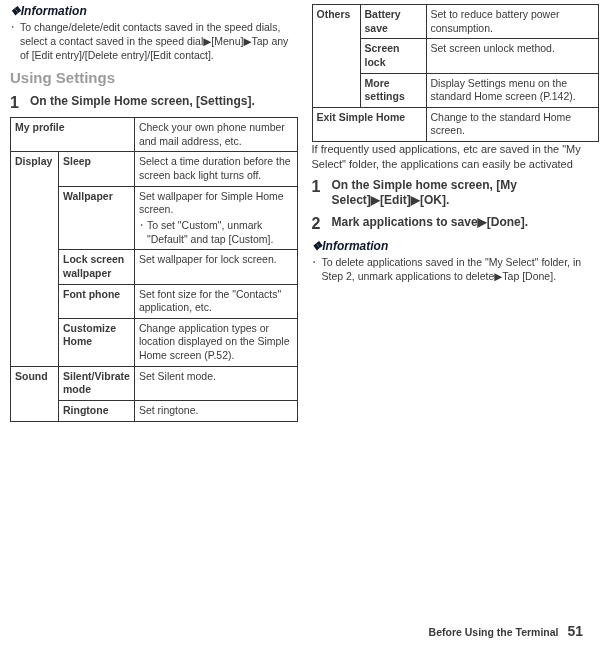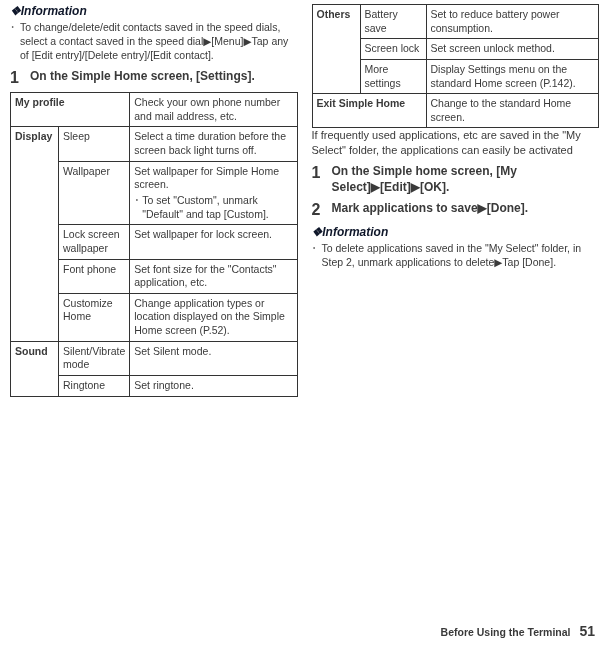--- a/index.html
+++ b/index.html
@@ -11,39 +11,40 @@
   .bullet .mark { width: 10px; flex-shrink: 0; }
   .bullet .txt { flex: 1; }
   .h1 { color: #9c9c9c; font-weight: bold; font-size: 15px; margin: 6px 0 8px 0; }
   .h2 { color: #3c5aa0; font-weight: bold; font-size: 14px; border-bottom: 1.5px solid #3c5aa0; padding-bottom: 1px; margin: 6px 0 6px 0; }
   .step { display: flex; margin-bottom: 6px; }
   .step .num { font-weight: bold; font-size: 16px; color: #3a3a3a; width: 20px; flex-shrink: 0; line-height: 1.1; }
   .step .body { font-weight: bold; font-size: 12px; line-height: 1.3; flex: 1; }
   table.settings { border-collapse: collapse; width: 100%; font-size: 10.5px; }
   table.settings td { border: 1px solid #333; padding: 3px 4px; vertical-align: top; line-height: 1.3; }
   table.settings td.cat { font-weight: bold; width: 48px; }
-  table.settings td.sub { font-weight: normal; width: 66px; }
+  table.settings td.sub { font-weight: bold; width: 66px; }
   table.settings td.desc { font-weight: normal; }
   table.settings td .subbullet { display: flex; margin-top: 2px; }
   table.settings td .subbullet .mark { width: 8px; flex-shrink: 0; }
   .para { line-height: 1.35; margin-bottom: 6px; font-size: 11px; }
-  .footer { position: absolute; bottom: 6px; right: 14px; font-size: 10.5px; font-weight: bold; }
+  .footer { position: absolute; bottom: 6px; right: 26px; font-size: 10.5px; font-weight: bold; }
   .footer .pnum { font-size: 14px; margin-left: 6px; }
 </style>
 </head>
 <body>
 
 <div class="page">
 
   <div class="col">
     <div class="info-heading">❖Information</div>
     <div class="bullet">
       <div class="mark">･</div>
       <div class="txt">To change/delete/edit contacts saved in the speed dials, select a contact saved in the speed dial▶[Menu]▶Tap any of [Edit entry]/[Delete entry]/[Edit contact].</div>
     </div>
+    <div class="h1">Using Settings</div>
     <div class="step">
       <div class="num">1</div>
       <div class="body">On the Simple Home screen, [Settings].</div>
     </div>
 
     <table class="settings">
       <tbody>
           <tr>
         <td class="cat" colspan="2">My profile</td>
         <td class="desc">Check your own phone number and mail address, etc.</td>

